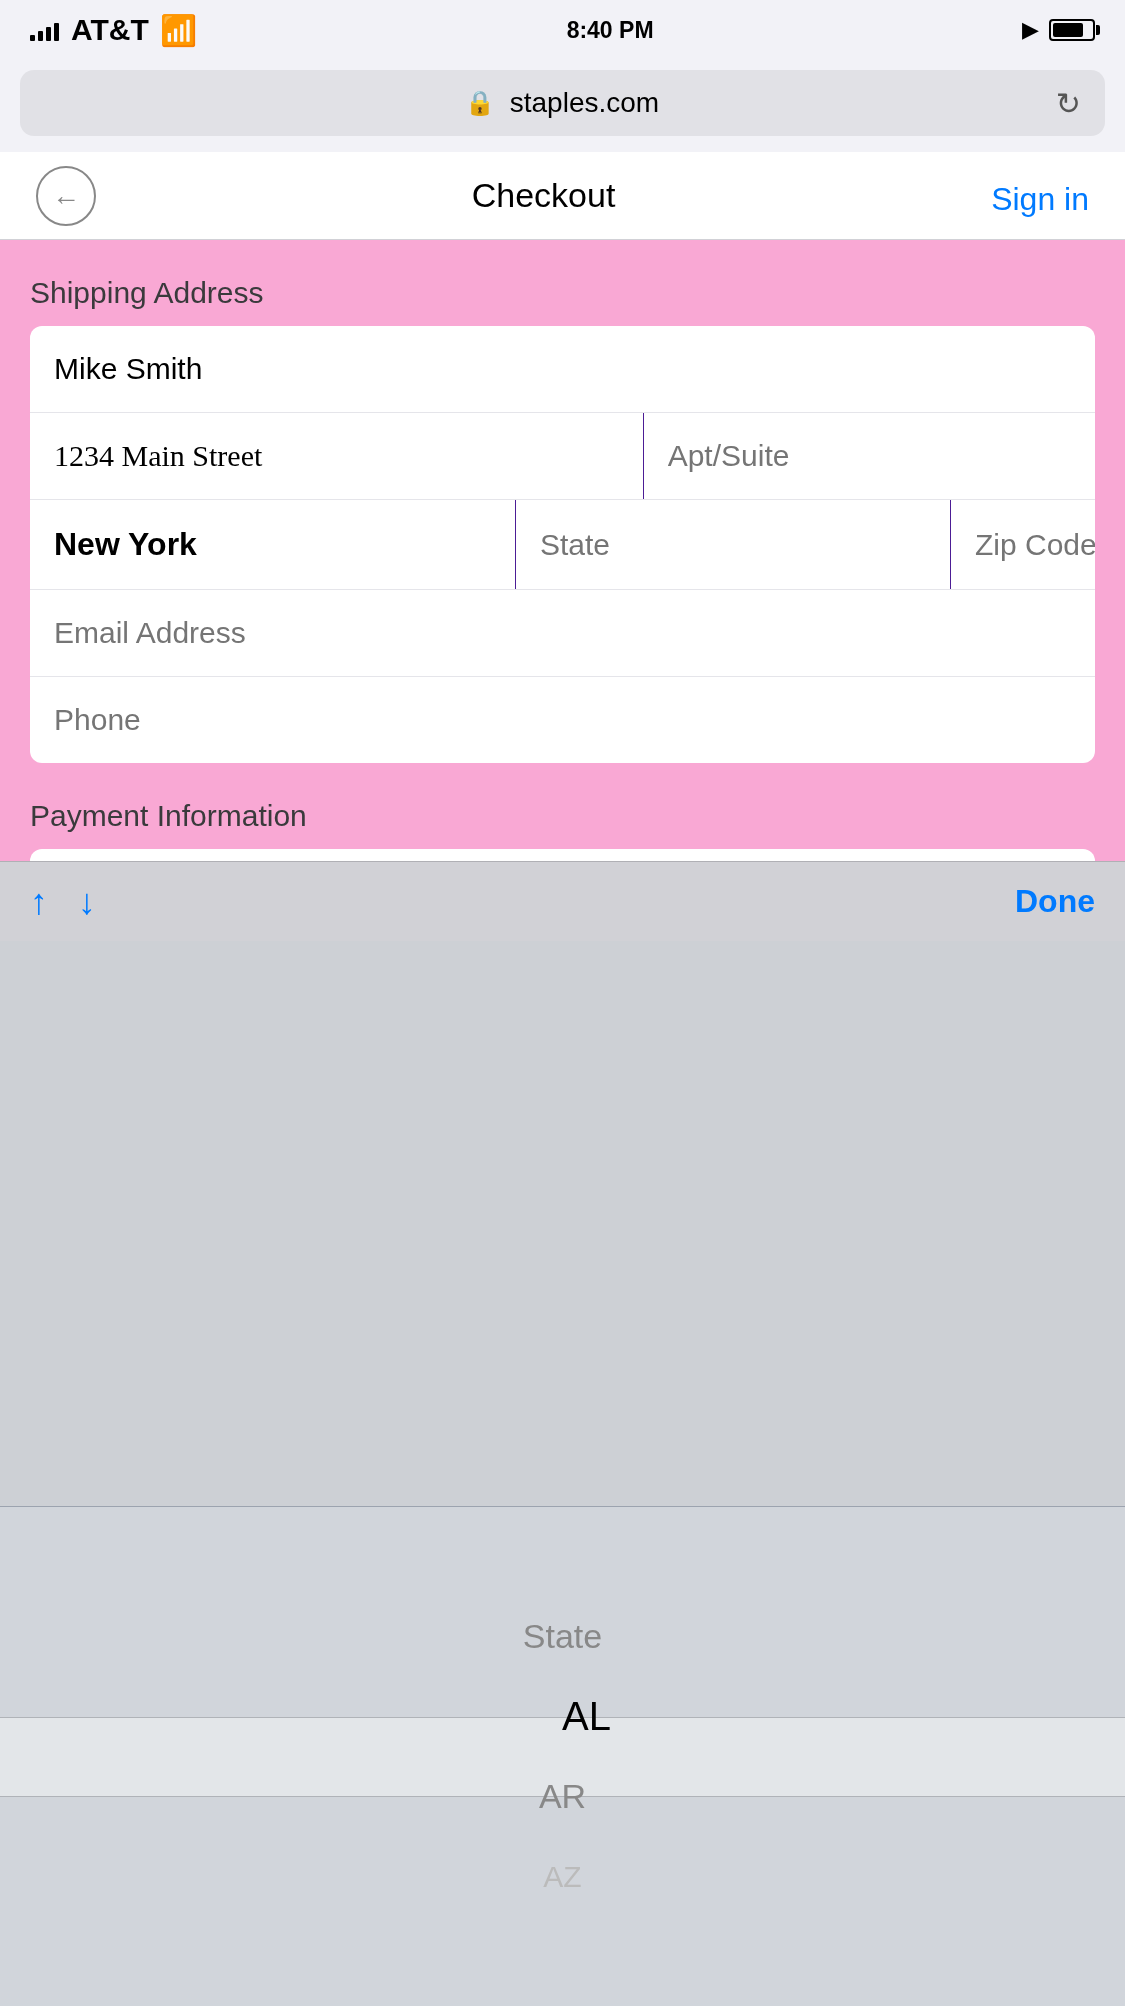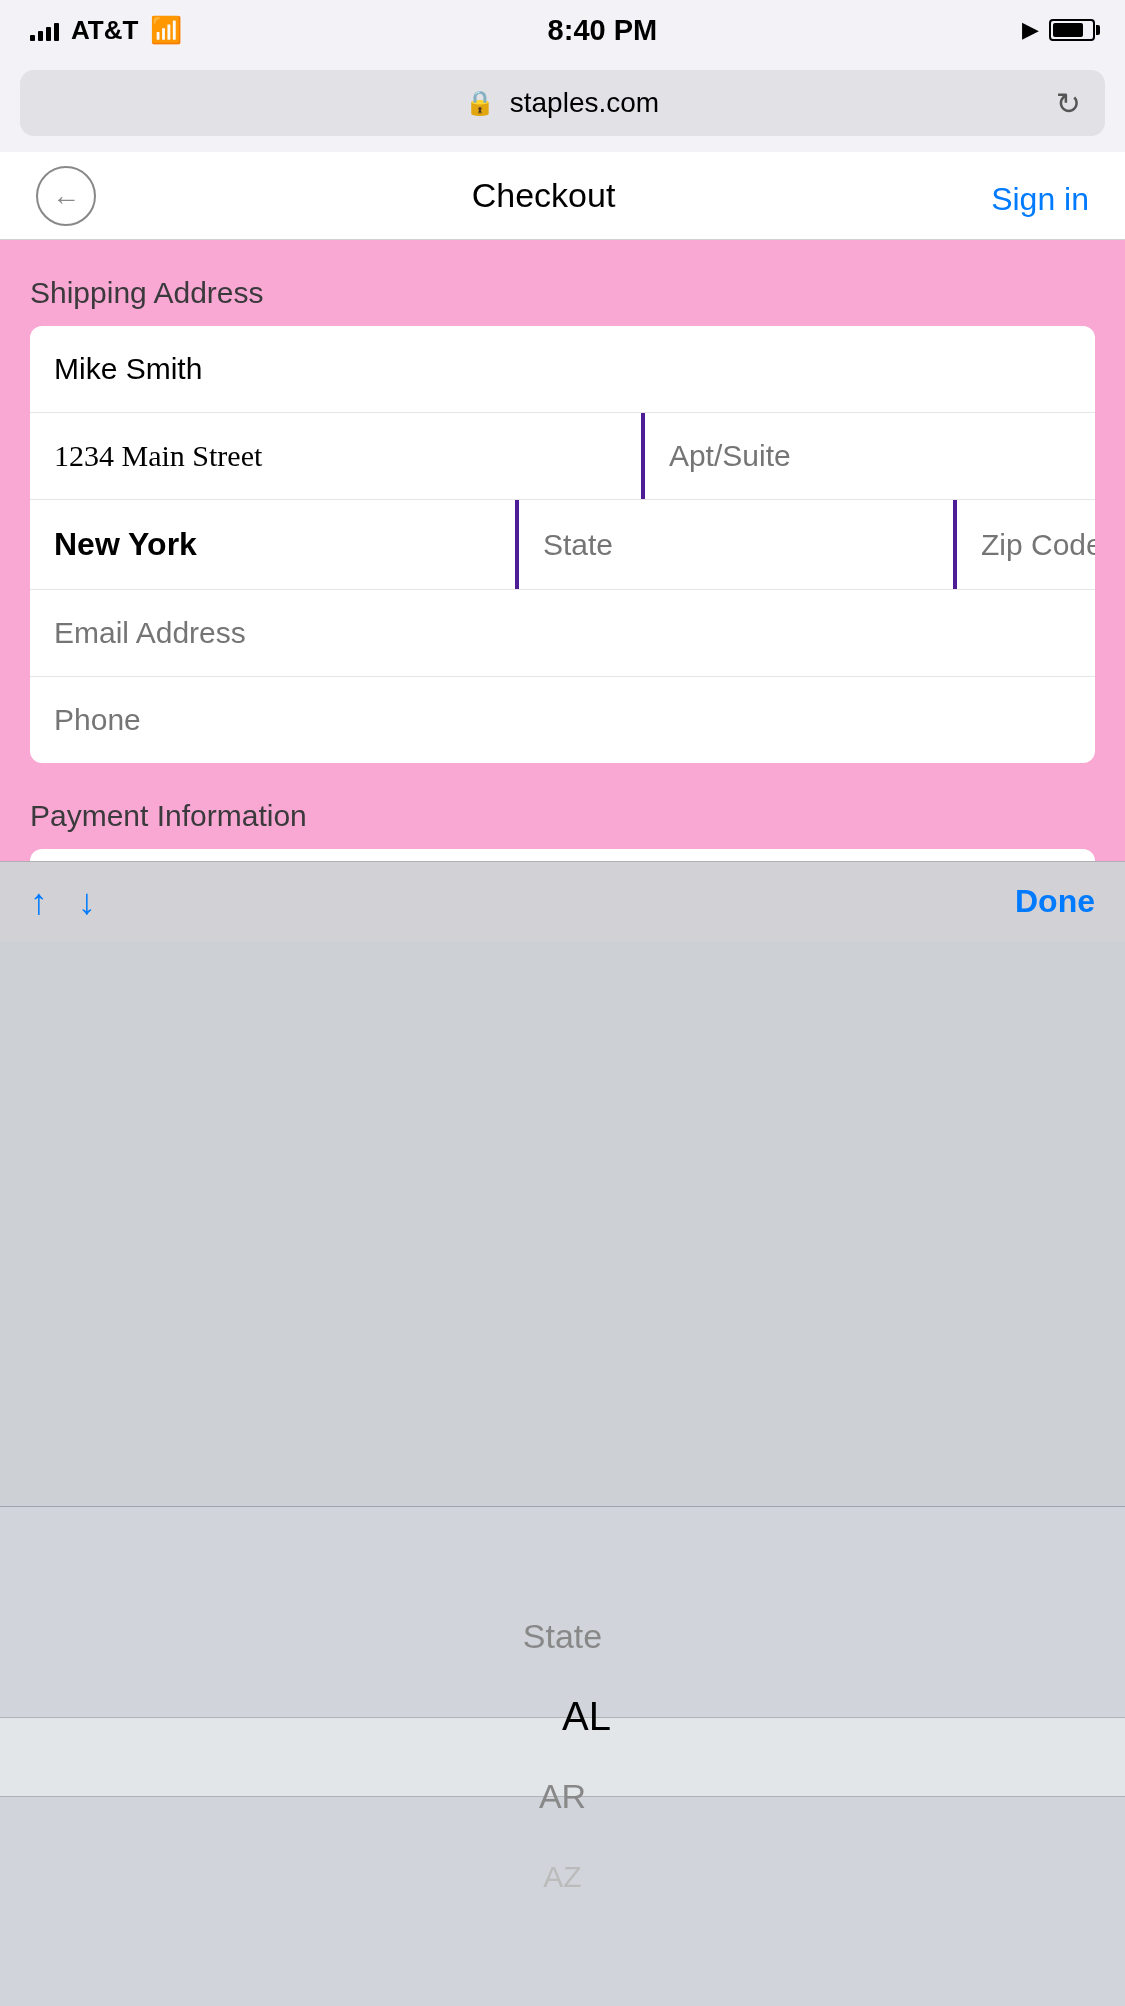--- a/index.html
+++ b/index.html
@@ -19,26 +19,26 @@
       height: 60px;
       display: flex;
       align-items: center;
       justify-content: space-between;
       padding: 0 30px;
     }
     .status-left {
       display: flex;
       align-items: center;
       gap: 12px;
-      font-size: 26px;
+      font-size: 30px;
       font-weight: 600;
       text-align: center;
     }
     .status-center {
-      font-size: 29px;
+      font-size: 23px;
       font-weight: 600;
     }
     .status-right {
       display: flex;
       align-items: center;
       gap: 10px;
       font-size: 24px;
     }
     .signal-bars {
       display: flex;
@@ -179,21 +179,21 @@
       color: #000;
       border: none;
       outline: none;
       background: transparent;
       min-height: 80px;
     }
     .form-field.placeholder {
       color: #c7c7cc;
     }
     .form-field + .form-field {
-      border-left: 4px solid #4c1d95;
+      border-left: 1px solid #4c1d95;
     }
 
     
     .payment-row {
       display: flex;
       align-items: center;
       padding: 26px 24px;
       border-bottom: 1px solid #e5e5ea;
       gap: 20px;
     }

